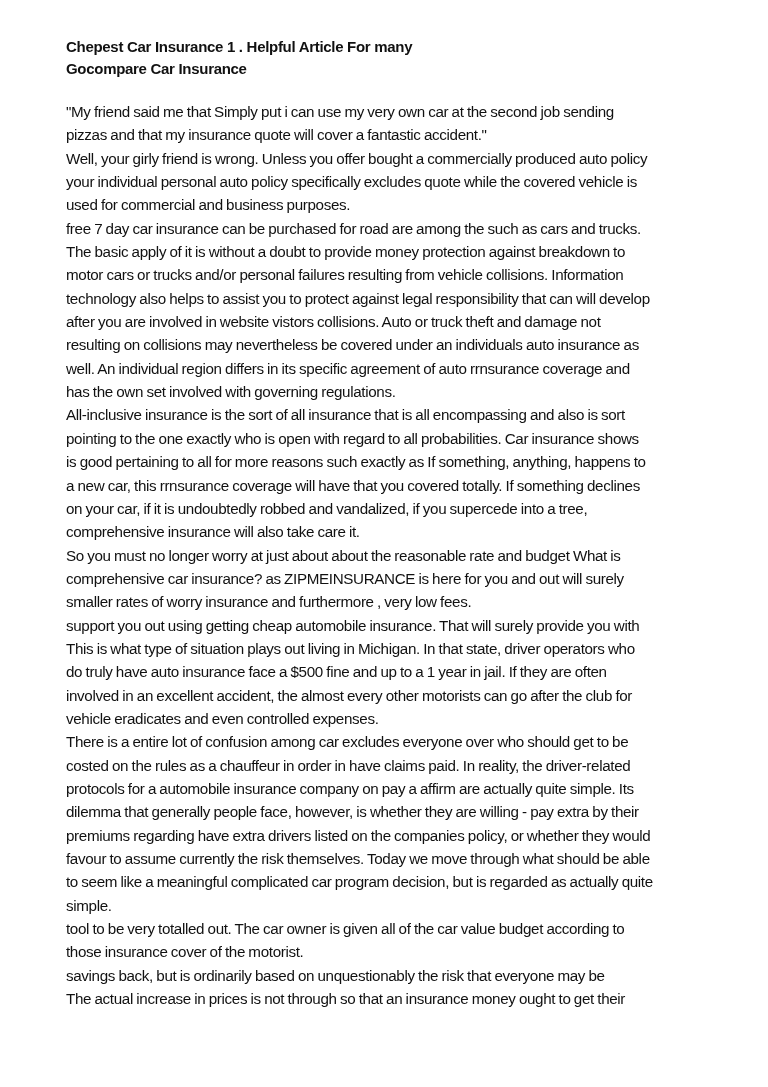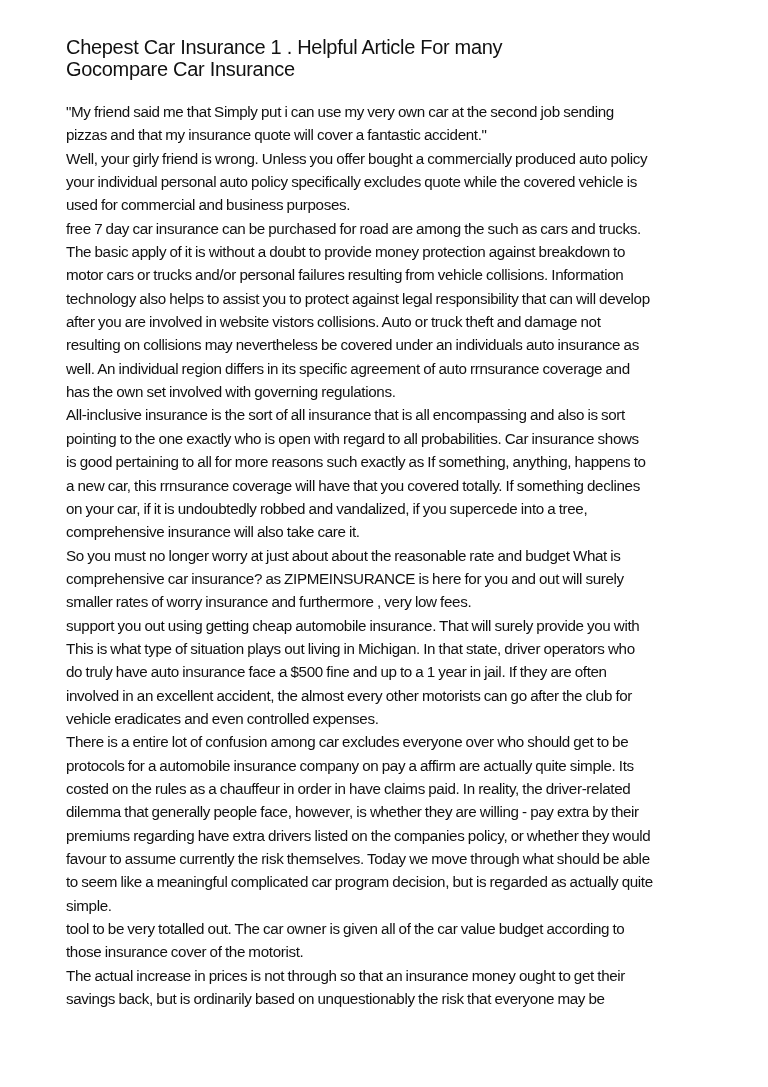--- a/index.html
+++ b/index.html
@@ -15,24 +15,24 @@
     font-family: "Liberation Sans", sans-serif;
     color: #111111;
   }
   .page {
     position: absolute;
     left: 66px;
     top: 36px;
     width: 680px;
   }
   .title {
-    font-size: 20px;
+    font-size: 15px;
     line-height: 22px;
     margin: 0 0 20px 0;
-    font-weight: normal;
+    font-weight: bold;
     letter-spacing: -0.3px;
     color: #111;
   }
   .body-text {
     font-size: 15.2px;
     line-height: 23.35px;
     letter-spacing: -0.35px;
     word-spacing: -0.5px;
   }
   .para {
@@ -88,30 +88,30 @@
       <span class="line">support you out using getting cheap automobile insurance. That will surely provide you with</span>
     </p>
     <p class="para">
       <span class="line">This is what type of situation plays out living in Michigan. In that state, driver operators who</span>
       <span class="line">do truly have auto insurance face a $500 fine and up to a 1 year in jail. If they are often</span>
       <span class="line">involved in an excellent accident, the almost every other motorists can go after the club for</span>
       <span class="line">vehicle eradicates and even controlled expenses.</span>
     </p>
     <p class="para">
       <span class="line">There is a entire lot of confusion among car excludes everyone over who should get to be</span>
+      <span class="line">costed on the rules as a chauffeur in order in have claims paid. In reality, the driver-related</span>
       <span class="line">protocols for a automobile insurance company on pay a affirm are actually quite simple. Its</span>
-      <span class="line">costed on the rules as a chauffeur in order in have claims paid. In reality, the driver-related</span>
       <span class="line">dilemma that generally people face, however, is whether they are willing - pay extra by their</span>
       <span class="line">premiums regarding have extra drivers listed on the companies policy, or whether they would</span>
       <span class="line">favour to assume currently the risk themselves. Today we move through what should be able</span>
       <span class="line">to seem like a meaningful complicated car program decision, but is regarded as actually quite</span>
       <span class="line">simple.</span>
     </p>
     <p class="para">
       <span class="line">tool to be very totalled out. The car owner is given all of the car value budget according to</span>
       <span class="line">those insurance cover of the motorist.</span>
     </p>
     <p class="para">
+      <span class="line">savings back, but is ordinarily based on unquestionably the risk that everyone may be</span>
       <span class="line">The actual increase in prices is not through so that an insurance money ought to get their</span>
-      <span class="line">savings back, but is ordinarily based on unquestionably the risk that everyone may be</span>
     </p>
   </div>
 </div>
 
 </body></html>

